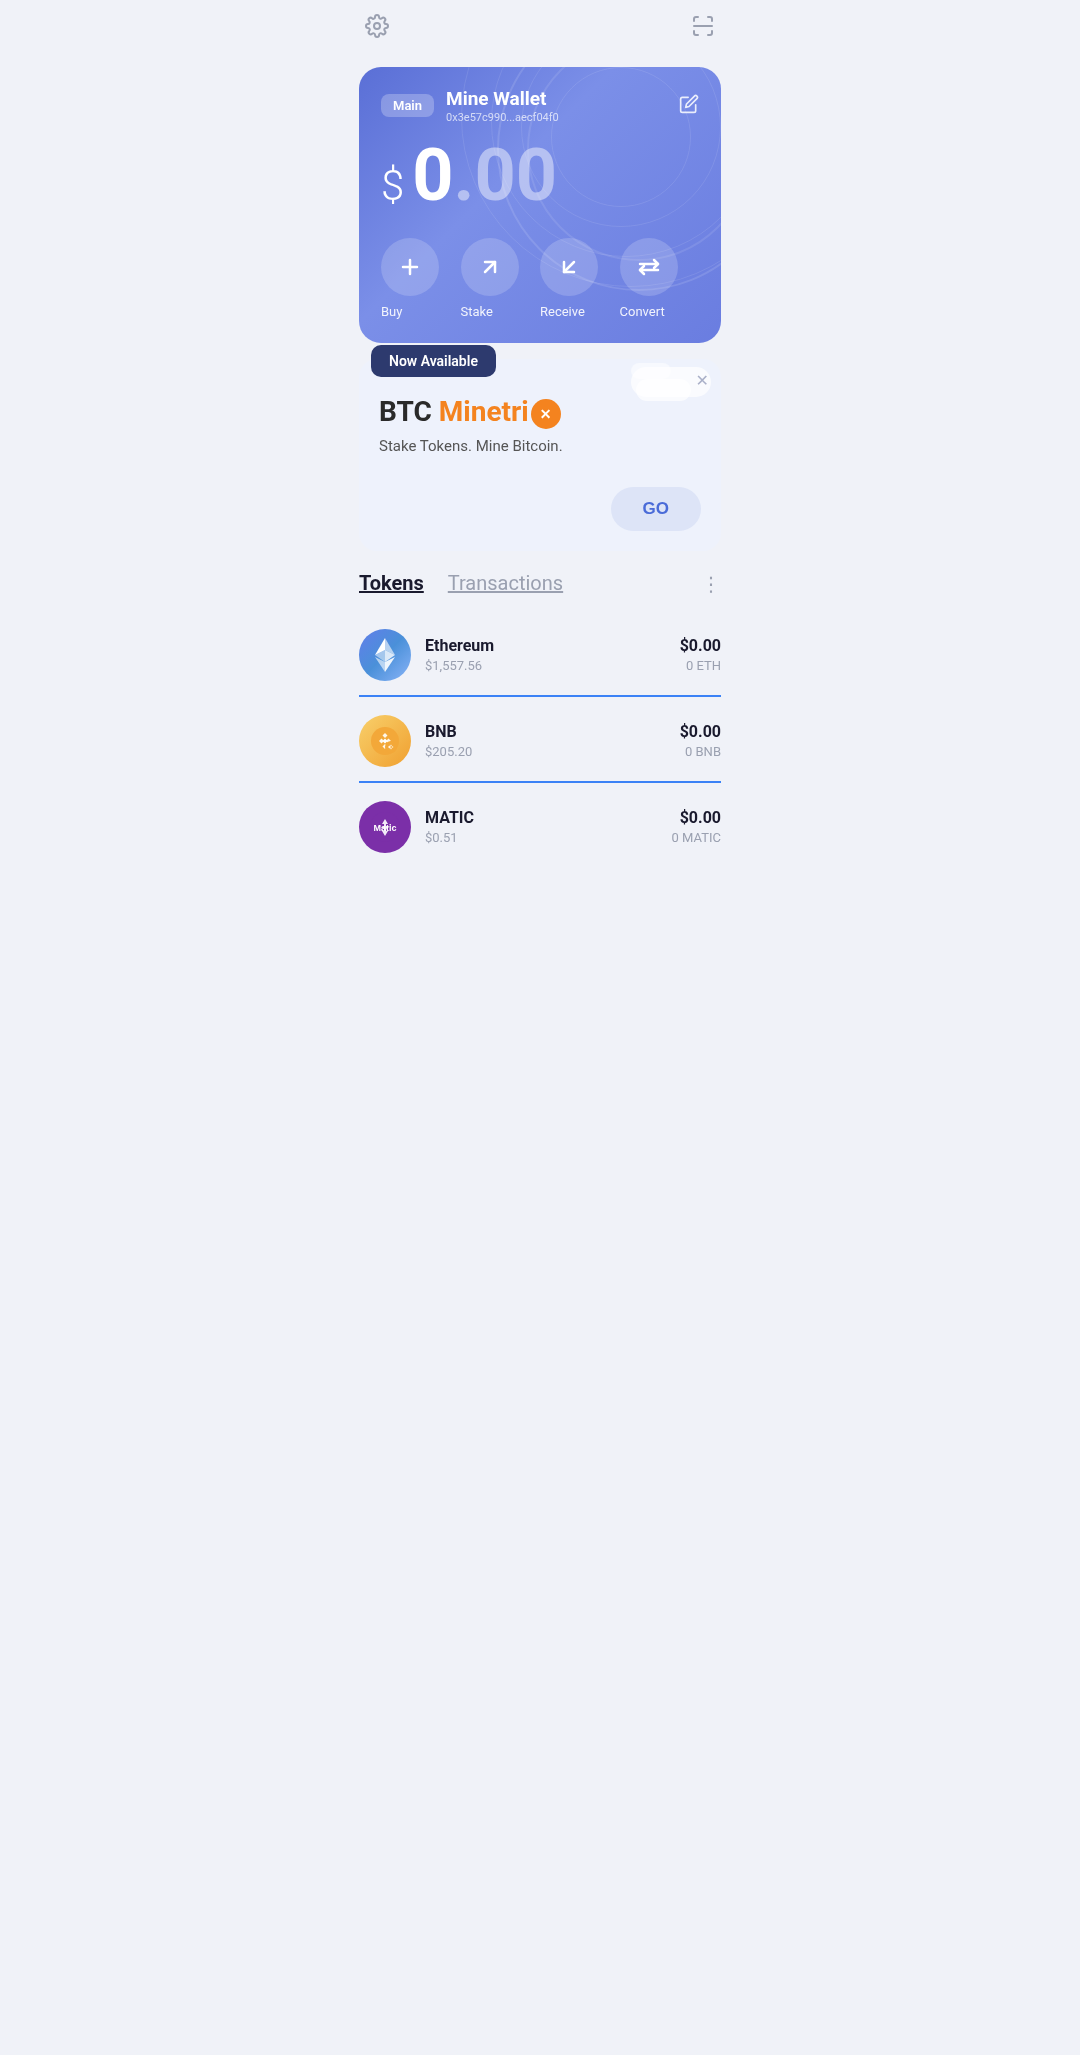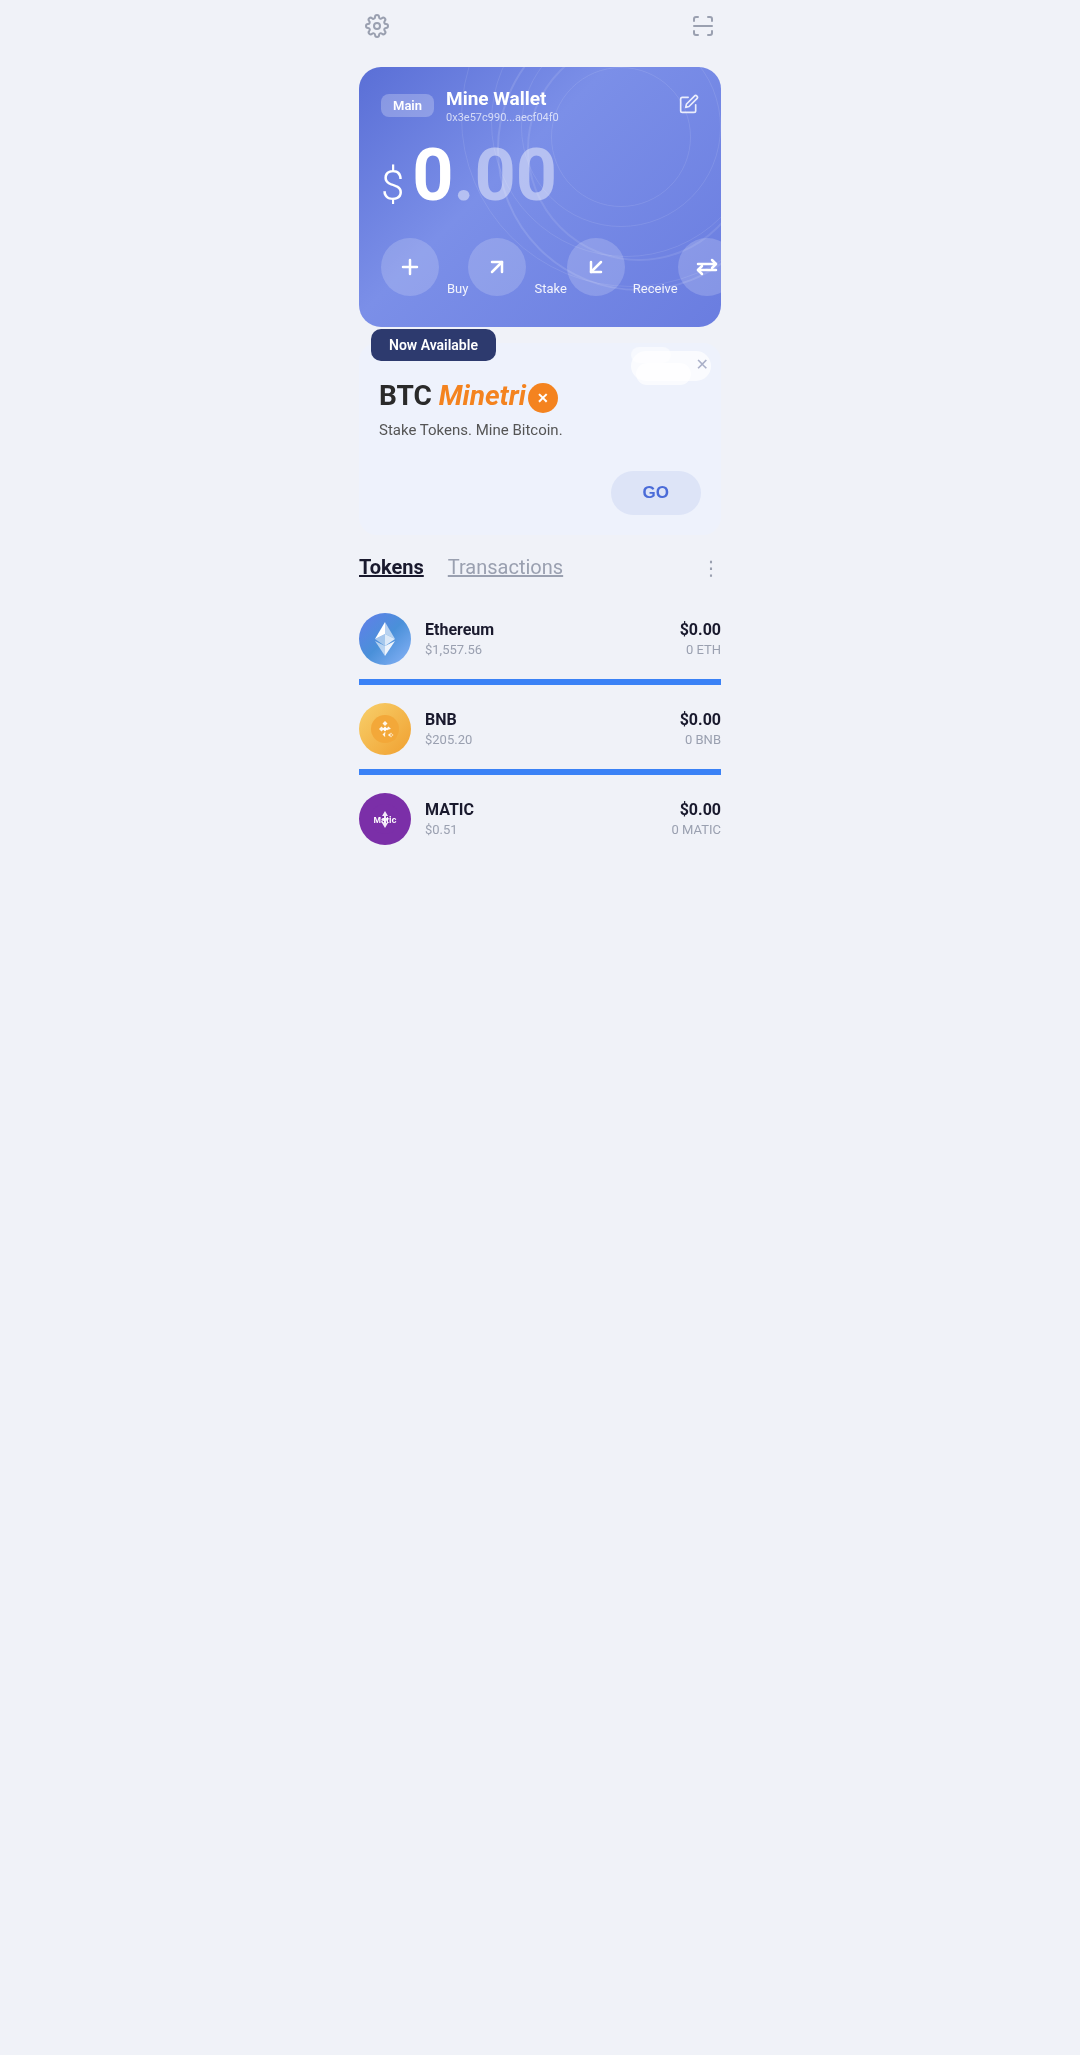--- a/index.html
+++ b/index.html
@@ -130,21 +130,22 @@
       line-height: 1;
     }
     .action-buttons {
       display: flex;
       justify-content: space-between;
       position: relative;
       z-index: 1;
     }
     .action-btn {
       display: flex;
-      align-items: flex-end;
+      flex-direction: column;
+      align-items: flex-start;
       gap: 8px;
       cursor: pointer;
       flex: 1;
     }
     .action-icon-circle {
       width: 58px;
       height: 58px;
       border-radius: 50%;
       background: rgba(255,255,255,0.18);
       display: flex;
@@ -210,21 +211,20 @@
       color: #2a2a2a;
       margin-bottom: 8px;
       position: relative;
       z-index: 2;
     }
     .promo-btc {
       color: #2a2a2a;
     }
     .promo-minetri {
       color: #f4831f;
-      font-style: italic;
     }
     .promo-x-icon {
       display: inline-flex;
       align-items: center;
       justify-content: center;
       background: #f4831f;
       color: white;
       border-radius: 50%;
       width: 30px;
       height: 30px;
@@ -284,21 +284,21 @@
     .token-list {
       display: flex;
       flex-direction: column;
       gap: 4px;
     }
     .token-row {
       display: flex;
       align-items: center;
       padding: 14px 0;
       cursor: pointer;
-      border-bottom: 6px solid #3b82f6;
+      border-bottom: 2px solid #3b82f6;
     }
     .token-row:last-child { border-bottom: none; }
     .token-icon {
       width: 52px;
       height: 52px;
       border-radius: 50%;
       margin-right: 14px;
       flex-shrink: 0;
       display: flex;
       align-items: center;

